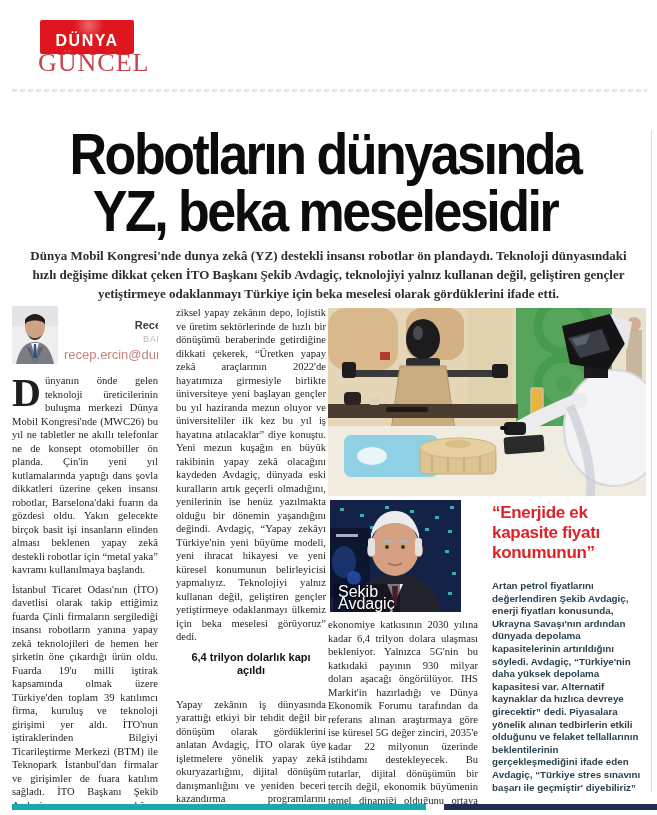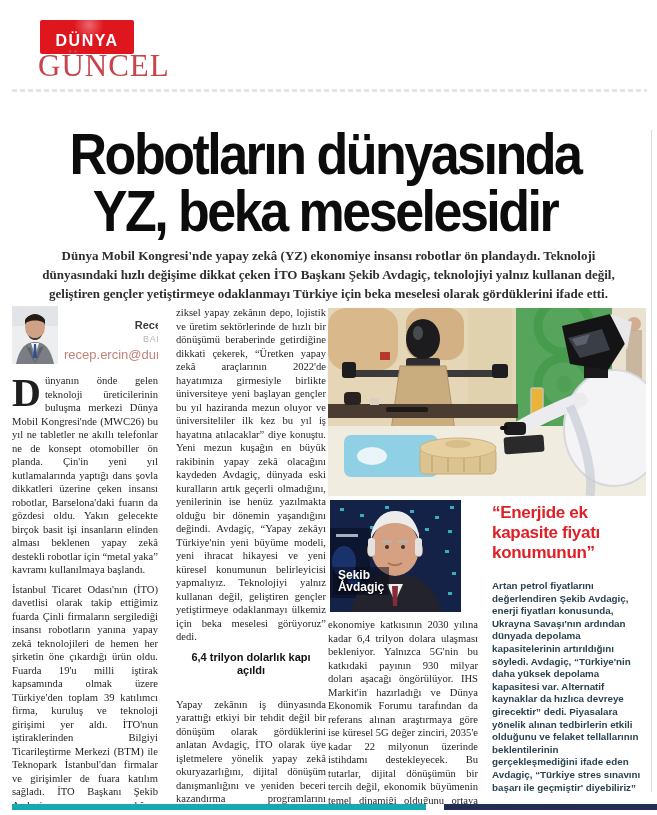--- a/index.html
+++ b/index.html
@@ -7,21 +7,21 @@
         font-family:"Liberation Serif",serif;}
   .abs{position:absolute;}
 
   
   .logo-box{left:40px;top:20px;width:94px;height:34px;background:#e0161f;border-radius:2px;
             display:flex;align-items:flex-end;justify-content:center;overflow:hidden;}
   .logo-text{color:#fff;font-family:"Liberation Sans",sans-serif;font-weight:bold;
              font-size:16px;letter-spacing:1.5px;padding-bottom:4px;}
   .logo-globe{position:absolute;top:-10px;left:34px;width:30px;height:30px;border-radius:50%;
               background:radial-gradient(circle,rgba(255,255,255,.35),rgba(255,255,255,0) 70%);}
-  .section-title{left:38px;top:48px;font-family:"Liberation Serif",serif;font-size:31px;
+  .section-title{left:38px;top:48px;font-family:"Liberation Serif",serif;font-size:26px;
                  color:#c8444c;letter-spacing:1px;}
   .micro-line{left:12px;width:635px;top:89px;height:3px;opacity:.5;
               background:repeating-linear-gradient(90deg,#c3ced0 0 5px,transparent 5px 8px);}
 
   
   .headline{left:0;width:650px;top:126px;text-align:center;font-family:"Liberation Sans",sans-serif;
             font-weight:bold;font-size:52px;line-height:51px;letter-spacing:-2.5px;color:#0c0c0c;
             transform:scaleY(1.12);transform-origin:top center;}
   .standfirst{left:24px;width:609px;top:246px;text-align:center;font-weight:bold;
               font-size:13px;line-height:19px;color:#2e2e2e;}
@@ -40,22 +40,22 @@
   .byline{display:flex;gap:6px;height:62px;margin-bottom:6px;}
   .byline-photo{width:46px;height:58px;flex:none;}
   .byline-meta{flex:1;text-align:right;font-family:"Liberation Sans",sans-serif;padding-top:13px;}
   .byline-name{font-weight:bold;font-size:11px;color:#3a3a3a;}
   .byline-loc{font-size:9px;color:#b6b6b6;letter-spacing:.8px;text-align:right;}
   .byline-email{font-size:13px;color:#c2837a;margin-top:2px;}
 
   
   .main-photo{left:328px;top:308px;width:318px;height:188px;overflow:hidden;background:#e4d6b6;}
   .portrait{left:330px;top:500px;width:131px;height:112px;overflow:hidden;background:#152247;}
-  .portrait-caption{position:absolute;left:3px;bottom:17px;color:#fff;
-                    font-family:"Liberation Sans",sans-serif;font-weight:bold;font-size:12px;
+  .portrait-caption{position:absolute;left:3px;bottom:0;color:#fff;
+                    font-family:"Liberation Sans",sans-serif;font-weight:normal;font-size:16px;
                     line-height:12px;background:rgba(8,10,22,.5);padding:2px 5px;
                     text-shadow:0 1px 2px #000;}
 
   
   .quote{left:492px;top:503px;width:154px;height:290px;overflow:hidden;}
   .quote-heading{color:#e01f26;font-family:"Liberation Sans",sans-serif;font-weight:bold;
                  font-size:17px;line-height:20px;letter-spacing:-.3px;}
   .quote-body{margin-top:17px;font-family:"Liberation Sans",sans-serif;font-weight:bold;
               font-size:9.8px;line-height:12.6px;color:#2c4350;}
 
@@ -73,21 +73,21 @@
     <span class="logo-globe"></span>
     <span class="logo-text">DÜNYA</span>
   </div>
   <div class="abs section-title">GÜNCEL</div>
   <div class="abs micro-line"></div>
 
   <div class="abs headline">
     <div>Robotların dünyasında</div>
     <div>YZ, beka meselesidir</div>
   </div>
-  <div class="abs standfirst">Dünya Mobil Kongresi'nde yapay zekâ (YZ) ekonomiye insansı robotlar ön plandaydı. Teknoloji dünyasındaki hızlı değişime dikkat çeken İTO Başkanı Şekib Avdagiç, teknolojiyi yalnız kullanan değil, geliştiren gençler yetiştirmeye odaklanmayı Türkiye için beka meselesi olarak gördüklerini ifade etti.</div>
+  <div class="abs standfirst">Dünya Mobil Kongresi'nde dunya zekâ (YZ) destekli insansı robotlar ön plandaydı. Teknoloji dünyasındaki hızlı değişime dikkat çeken İTO Başkanı Şekib Avdagiç, teknolojiyi yalnız kullanan değil, geliştiren gençler yetiştirmeye odaklanmayı Türkiye için beka meselesi olarak gördüklerini ifade etti.</div>
 
   <div class="abs col col1">
     <div class="byline">
       <svg class="byline-photo" viewBox="0 0 46 58">
         <rect width="46" height="58" fill="#eceef0"></rect>
         <rect width="46" height="20" fill="#e2e4e8"></rect>
         <path d="M4,58 C8,40 15,36 23,36 C31,36 38,40 42,58 Z" fill="#7a7e84"></path>
         <path d="M14,40 L23,58 L19,42 Z" fill="#5f6368"></path>
         <path d="M32,40 L23,58 L27,42 Z" fill="#5f6368"></path>
         <polygon points="19,37 27,37 23,50" fill="#f2f2f2"></polygon>

